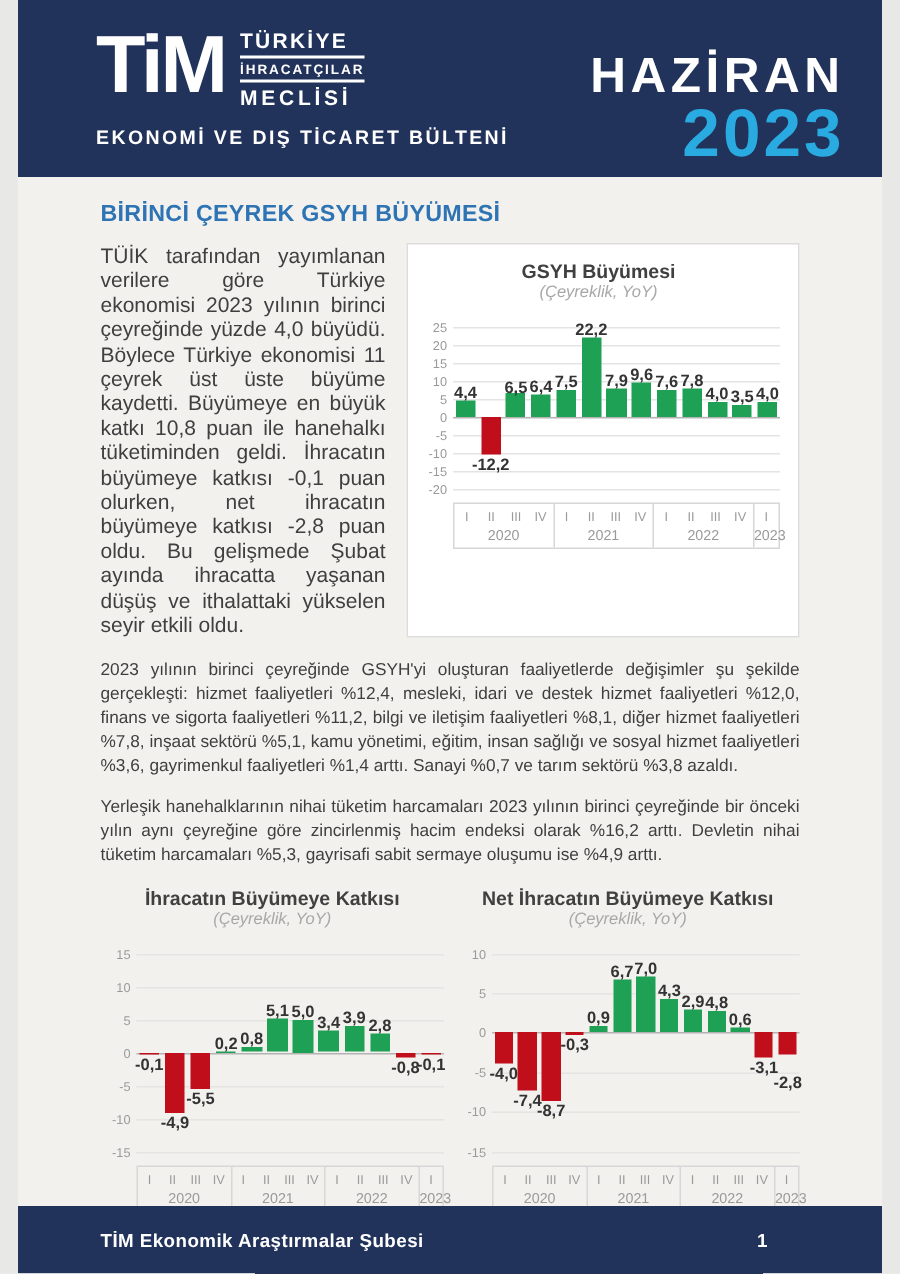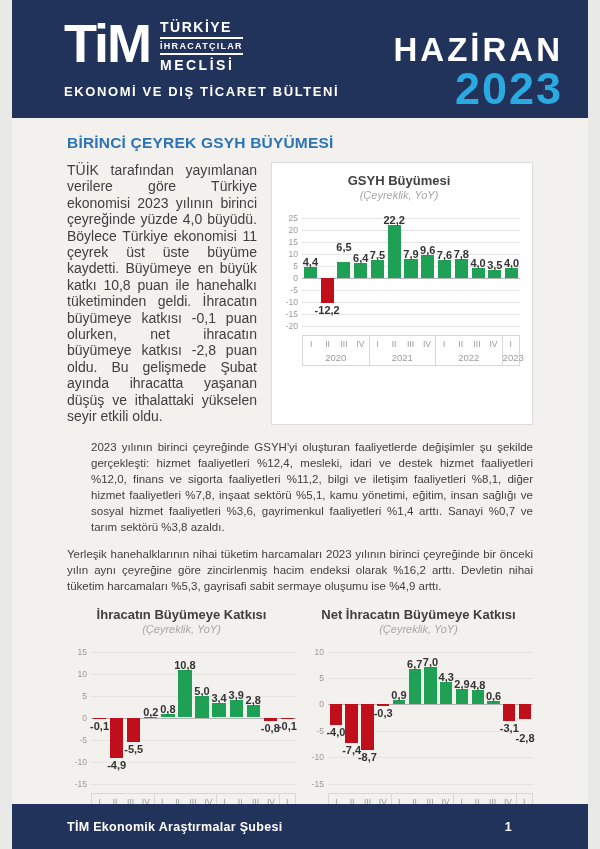--- a/index.html
+++ b/index.html
@@ -23,21 +23,21 @@
   .bulletin-title { margin-top:11px; font-size:13px; font-weight:bold; letter-spacing:1.6px; }
   .issue-block { text-align:right; margin-top:18px; }
   .issue-month { font-size:33px; font-weight:bold; letter-spacing:3px; line-height:1.05; }
   .issue-year { font-size:45px; font-weight:bold; letter-spacing:2px; line-height:0.95; color:#29abe2; }
   
   .main { padding:12px 55px 0 55px; }
   .section-title { font-size:15.5px; font-weight:bold; color:#2e74b5; letter-spacing:0.2px; margin:4px 0 10px; }
   .intro-row { display:flex; gap:14px; }
   .intro-text { width:190px; flex:none; font-size:14px; line-height:16.4px; text-align:justify; }
   .body-text { font-size:11.5px; line-height:16px; text-align:justify; }
-  .p2 { margin-top:14px;margin-left:24px; }
+  .p2 { margin-top:14px; }
   .p3 { margin-top:11px; }
   
   .chart-card { background:#fff; border:1px solid #dcdcdc; padding:10px 12px 12px 6px; flex:1; }
   .chart-card.flat { background:transparent; border:none; padding:0; }
   .chart-title { text-align:center; font-weight:bold; font-size:13px; color:#404040; }
   .chart-subtitle { text-align:center; font-style:italic; font-size:11px; color:#a8a8a8; margin-top:1px; }
   .plot { position:relative; margin-top:17px; }
   .grid { position:absolute; left:24px; right:0; height:1px; background:#e4e4e3; }
   .grid.zero { background:#b3b3b3; }
   .ytick { position:absolute; left:0; width:20px; text-align:right; font-size:8.5px; color:#9a9a9a; transform:translateY(-50%); }
@@ -116,21 +116,21 @@
               <div class="slot">
                 <div class="bar" style="top:49.44px;height:10.56px;background:#1ea055"></div>
                 <div class="blabel" style="top:38.44px">4,4</div>
               </div>
               <div class="slot">
                 <div class="bar" style="top:60px;height:24.72px;background:#c00e1a"></div>
                 <div class="blabel" style="top:85.72px">-12,2</div>
               </div>
               <div class="slot">
                 <div class="bar" style="top:44.4px;height:15.599999999999998px;background:#1ea055"></div>
-                <div class="blabel" style="top:23px">6,5</div>
+                <div class="blabel" style="top:35px">6,5</div>
               </div>
               <div class="slot">
                 <div class="bar" style="top:44.64000000000001px;height:15.36px;background:#1ea055"></div>
                 <div class="blabel" style="top:33.64000000000001px">6,4</div>
               </div>
               <div class="slot">
                 <div class="bar" style="top:42px;height:18px;background:#1ea055"></div>
                 <div class="blabel" style="top:31px">7,5</div>
               </div>
               <div class="slot">
@@ -242,22 +242,22 @@
               </div>
               <div class="slot">
                 <div class="bar" style="top:65.12px;height:1px;background:#1ea055"></div>
                 <div class="blabel" style="top:54.120000000000005px">0,2</div>
               </div>
               <div class="slot">
                 <div class="bar" style="top:62.48px;height:3.52px;background:#1ea055"></div>
                 <div class="blabel" style="top:51.48px">0,8</div>
               </div>
               <div class="slot">
-                <div class="bar" style="top:18.479999999999997px;height:47.52px;background:#1ea055"></div>
-                <div class="blabel" style="top:7.479999999999997px">10,8</div>
+                <div class="bar" style="top:43.56px;height:22.439999999999998px;background:#1ea055"></div>
+                <div class="blabel" style="top:32.56px">5,1</div>
               </div>
               <div class="slot">
                 <div class="bar" style="top:44px;height:22px;background:#1ea055"></div>
                 <div class="blabel" style="top:33px">5,0</div>
               </div>
               <div class="slot">
                 <div class="bar" style="top:51.04px;height:14.959999999999999px;background:#1ea055"></div>
                 <div class="blabel" style="top:40.04px">3,4</div>
               </div>
               <div class="slot">

